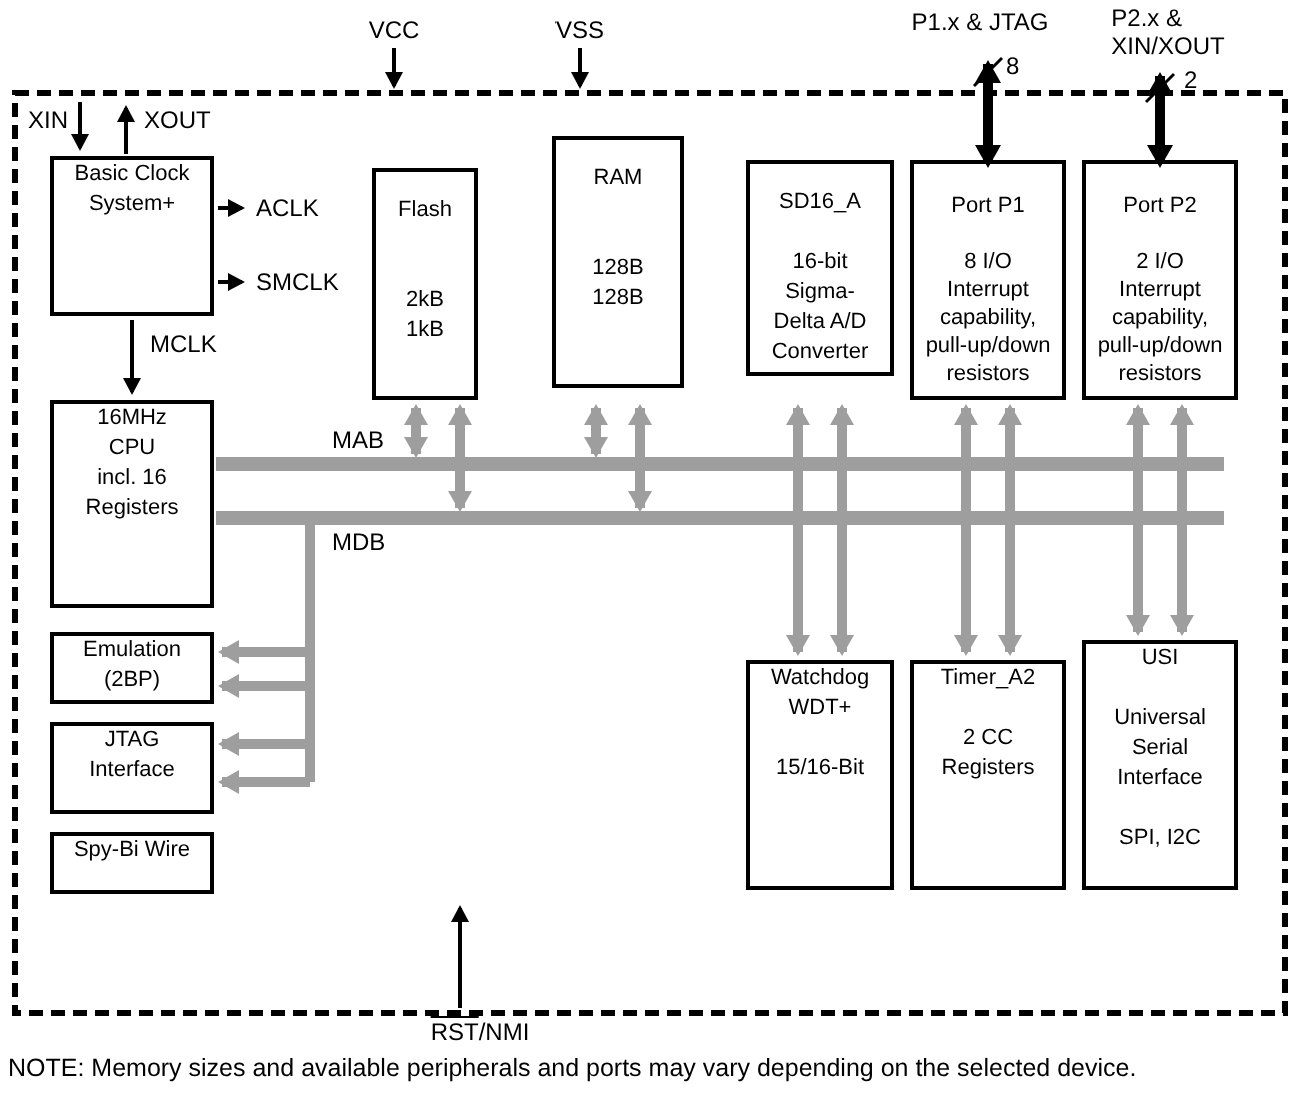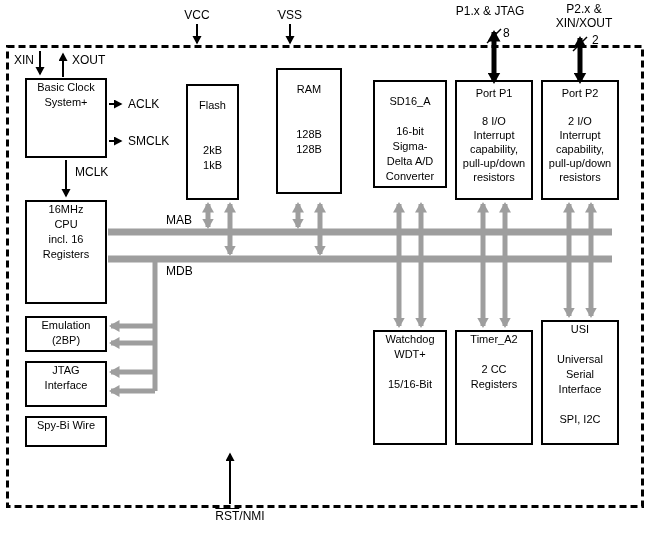--- a/index.html
+++ b/index.html
@@ -4,25 +4,25 @@
 <style>
   * { margin:0; padding:0; box-sizing:border-box; }
   html,body { background:#fff; font-family:"Liberation Sans", sans-serif; color:#000; }
   .stage { position:relative; width:650px; height:547px; background:#fff; overflow:hidden; }
 
   .block { position:absolute; background:#fff; border:2px solid #000;
            display:flex; flex-direction:column; align-items:center;
            font-size:11px; line-height:15px; text-align:center; }
   .block.center { justify-content:flex-start; }
   .block.top { padding-top:12px; }
-  .block.tight { padding-top:4px; line-height:14px; }
+  .block.tight { padding-top:14px; line-height:14px; }
   .block .ln { white-space:nowrap; }
 
   .lbl { position:absolute; font-size:12px; white-space:nowrap; }
-  .cx { transform:translateX(-50%); text-align:center; }
+  .cx { transform:translateX(-50%); text-align:left; }
   .small { font-size:12px; }
   .overline { text-decoration:overline;margin-left:18px; }
 
   svg.wires { position:absolute; left:0; top:0; pointer-events:none; }
   .note { position:absolute; left:4px; top:527px; font-size:12.5px; white-space:nowrap; }
 </style>
 </head>
 <body>
 
 <div class="stage">
@@ -192,13 +192,14 @@
     </g>
 
     <g>
       <line x1="494" y1="32" x2="494" y2="82" stroke="#000" stroke-width="5" marker-start="url(#abl)" marker-end="url(#abl)"></line>
       <line x1="580" y1="38" x2="580" y2="82" stroke="#000" stroke-width="5" marker-start="url(#abl)" marker-end="url(#abl)"></line>
       <line x1="487" y1="43" x2="501" y2="29" stroke="#000" stroke-width="1.5"></line>
       <line x1="573" y1="51" x2="587" y2="37" stroke="#000" stroke-width="1.5"></line>
     </g>
   </svg>
 
+  <div class="note">NOTE: Memory sizes and available peripherals and ports may vary depending on the selected device.</div>
 </div>
 
 </body></html>

